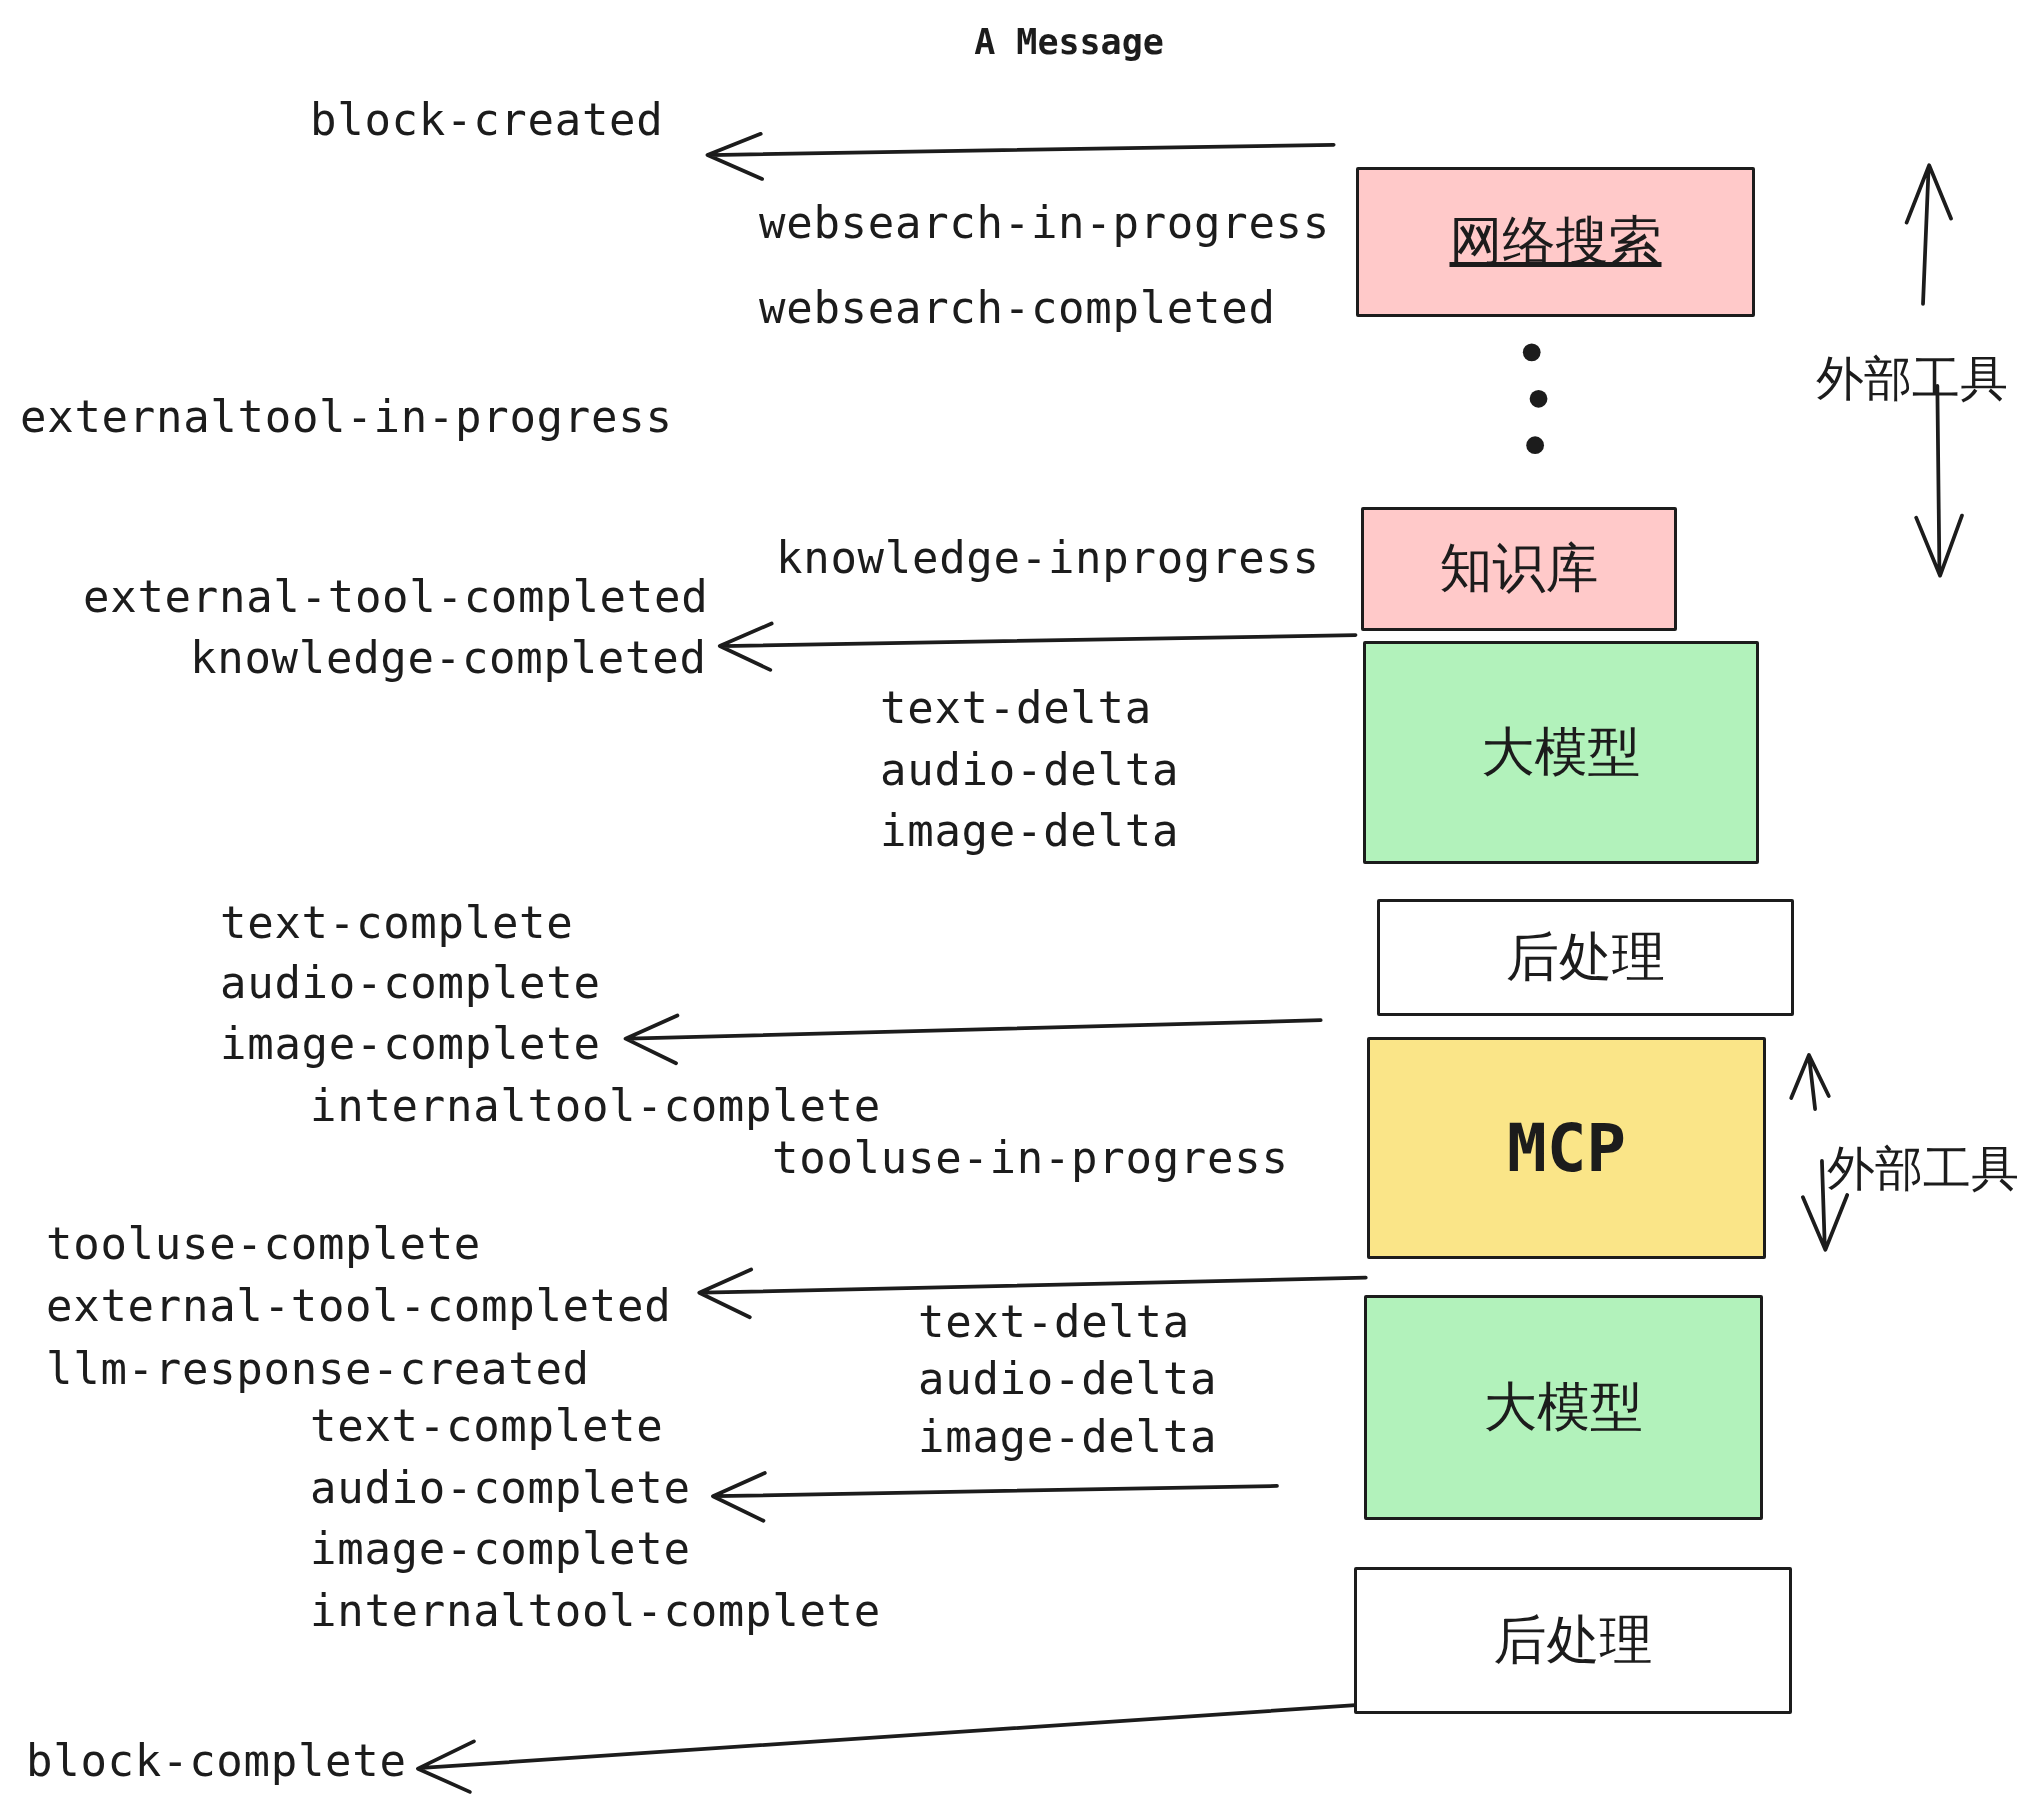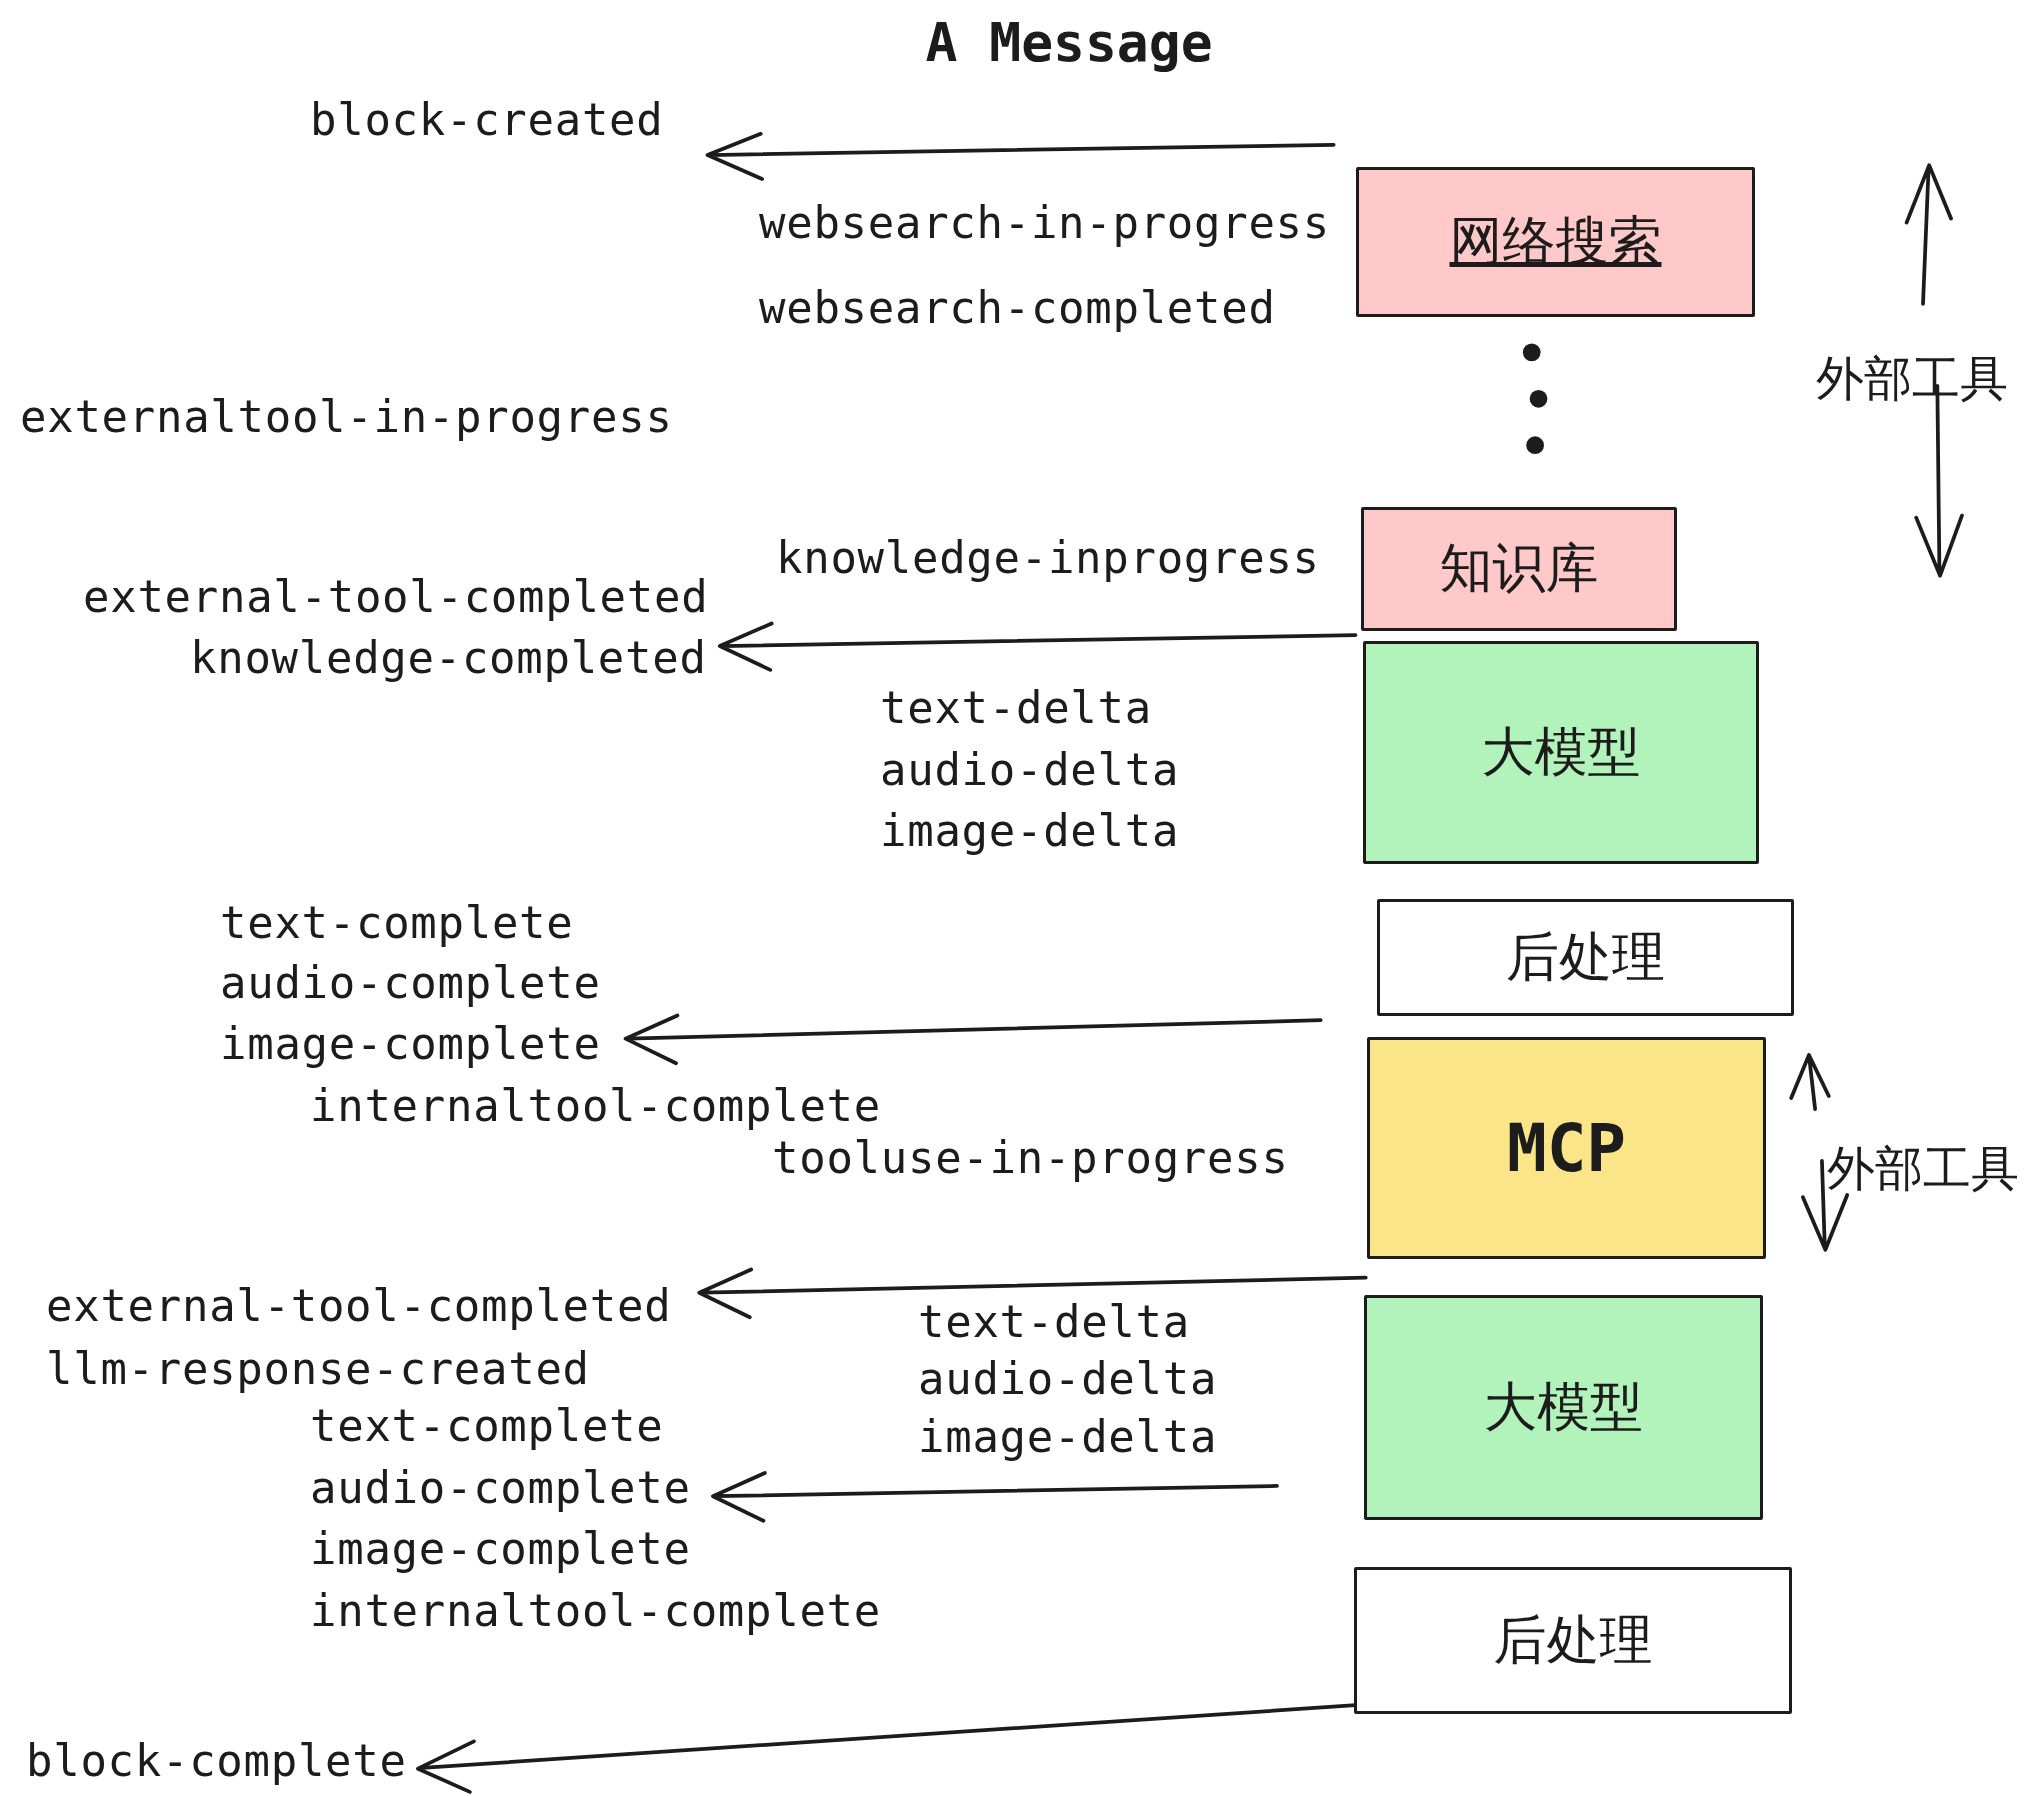--- a/index.html
+++ b/index.html
@@ -7,21 +7,21 @@
     position: relative;
     width: 2035px;
     height: 1796px;
     background: #ffffff;
     overflow: hidden;
     font-family: "DejaVu Sans Mono", monospace;
     color: #1c1c1c;
   }
   .title {
     position: absolute;
-    font-size: 53px;
+    font-size: 35px;
     font-weight: bold;
     white-space: nowrap;
     transform: translate(-50%, -50%);
   }
   .evt {
     position: absolute;
     font-size: 44px;
     font-weight: 500;
     white-space: nowrap;
     transform: translateY(-54%);
@@ -96,20 +96,21 @@
   <div class="evt" style="left:83px;  top:599px;">external-tool-completed</div>
   <div class="evt" style="left:190px;  top:660px;">knowledge-completed</div>
   <div class="evt" style="left:880px; top:710px;">text-delta</div>
   <div class="evt" style="left:880px; top:772px;">audio-delta</div>
   <div class="evt" style="left:880px; top:833px;">image-delta</div>
   <div class="evt" style="left:220px;  top:925px;">text-complete</div>
   <div class="evt" style="left:220px;  top:985px;">audio-complete</div>
   <div class="evt" style="left:220px;  top:1046px;">image-complete</div>
   <div class="evt" style="left:310px;  top:1108px;">internaltool-complete</div>
   <div class="evt" style="left:772px; top:1160px;">tooluse-in-progress</div>
+  <div class="evt" style="left:46px;   top:1246px;">tooluse-complete</div>
   <div class="evt" style="left:46px;  top:1308px;">external-tool-completed</div>
   <div class="evt" style="left:46px;   top:1371px;">llm-response-created</div>
   <div class="evt" style="left:918px; top:1324px;">text-delta</div>
   <div class="evt" style="left:918px; top:1381px;">audio-delta</div>
   <div class="evt" style="left:918px; top:1439px;">image-delta</div>
   <div class="evt" style="left:310px;  top:1428px;">text-complete</div>
   <div class="evt" style="left:310px;  top:1490px;">audio-complete</div>
   <div class="evt" style="left:310px;  top:1551px;">image-complete</div>
   <div class="evt" style="left:310px;  top:1613px;">internaltool-complete</div>
   <div class="evt" style="left:26px;   top:1763px;">block-complete</div>

